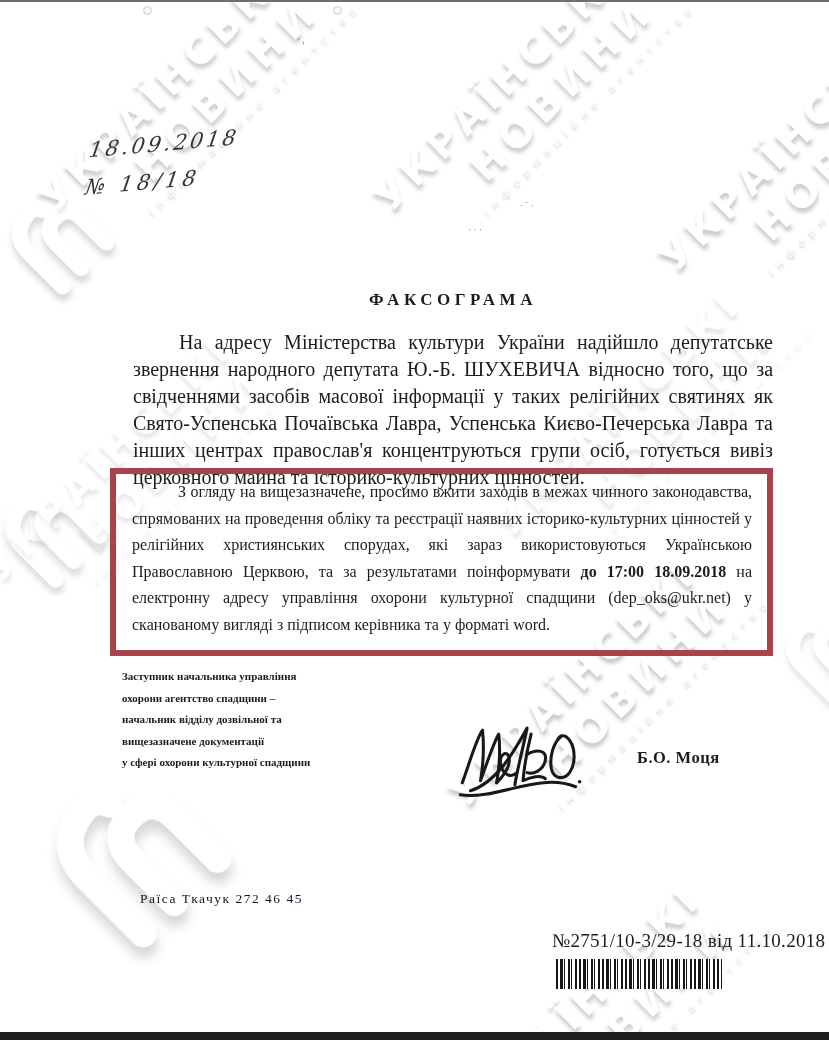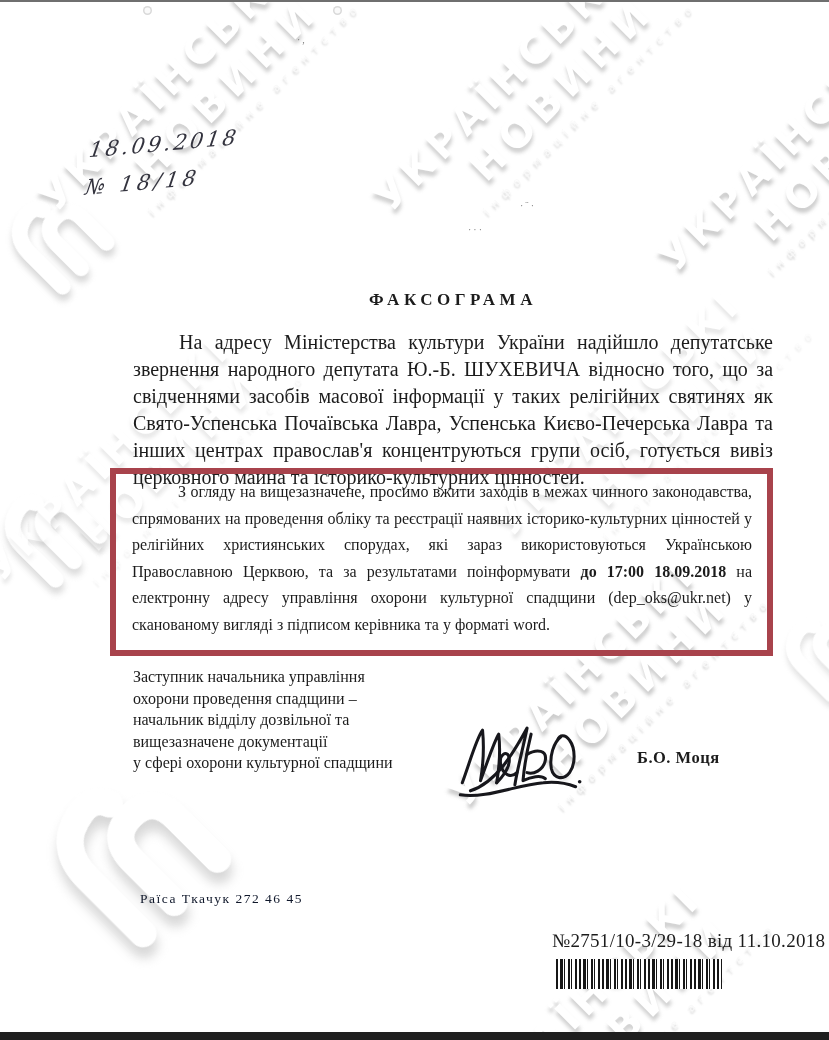--- a/index.html
+++ b/index.html
@@ -45,22 +45,22 @@
   .para{
     position:absolute;left:133px;top:329px;width:640px;margin:0;
     text-align:justify;font-size:20px;line-height:27px;text-indent:46px;
   }
   .hl-box{
     position:absolute;left:110px;top:468px;width:620px;
     border:6px solid #a8434c;padding:5px 15px 12px 16px;background:transparent;
   }
   .hl-box p{margin:0;text-align:justify;font-size:16px;line-height:26.5px;text-indent:46px;}
   .sig-block{
-    position:absolute;left:133px;top:666px;width:340px;
-    font-weight:normal;font-size:16px;line-height:21.5px;
+    position:absolute;left:122px;top:666px;width:340px;
+    font-weight:bold;font-size:11px;line-height:21.5px;
   }
   .sig-svg{position:absolute;left:456px;top:720px;width:132px;height:86px;}
   .signer-name{position:absolute;left:637px;top:748px;font-weight:bold;font-size:16.5px;letter-spacing:.5px;}
   .contact{position:absolute;left:140px;top:891px;font-size:13.5px;letter-spacing:1.5px;color:#0f172a;}
   .regnum{position:absolute;left:552px;top:930px;font-size:19px;letter-spacing:.3px;}
   .barcode{
     position:absolute;left:556px;top:959px;width:166px;height:30px;
     background:repeating-linear-gradient(90deg,
       #161616 0 2px,#fff 2px 4px,
       #161616 4px 7px,#fff 7px 8px,
@@ -170,21 +170,21 @@
 <div class="doc-title">ФАКСОГРАМА</div>
 
 <p class="para"><span>На адресу Міністерства культури України надійшло депутатське звернення народного депутата </span><span>Ю.-Б. ШУХЕВИЧА</span><span> відносно того, що за свідченнями засобів масової інформації у таких релігійних святинях як Свято-Успенська Почаївська Лавра, Успенська Києво-Печерська Лавра та інших центрах православ'я концентруються групи осіб, готується вивіз церковного майна та історико-культурних цінностей.</span></p>
 
 <div class="hl-box" style="border-color: rgb(168, 67, 76);">
   <p><span>З огляду на вищезазначене, просимо вжити заходів в межах чинного законодавства, спрямованих на проведення обліку та реєстрації наявних історико-культурних цінностей у релігійних християнських спорудах, які зараз використовуються Українською Православною Церквою, та за результатами поінформувати </span><b>до 17:00 18.09.2018</b><span> на електронну адресу управління охорони культурної спадщини (dep_oks@ukr.net) у сканованому вигляді з підписом керівника та у форматі word.</span></p>
 </div>
 
 <div class="sig-block">
   <div>Заступник начальника управління</div>
-  <div>охорони проведення спадщини –</div>
+  <div>охорони агентство спадщини –</div>
   <div>начальник відділу дозвільної та</div>
   <div>вищезазначене документації</div>
   <div>у сфері охорони культурної спадщини</div>
 </div>
 
 <svg class="sig-svg" viewBox="0 0 130 85">
   <g fill="none" stroke="#17171c" stroke-width="3" stroke-linecap="round" stroke-linejoin="round">
     <path d="M6 62 C14 40 20 18 26 10 C28 30 26 48 24 60 C32 38 38 20 42 14 C44 32 42 50 40 62"></path>
     <path d="M40 62 C48 54 54 44 52 36 C50 30 42 34 44 44 C46 54 54 58 60 52"></path>
     <path d="M14 70 C40 62 58 30 70 8 C66 28 60 50 58 64"></path>

